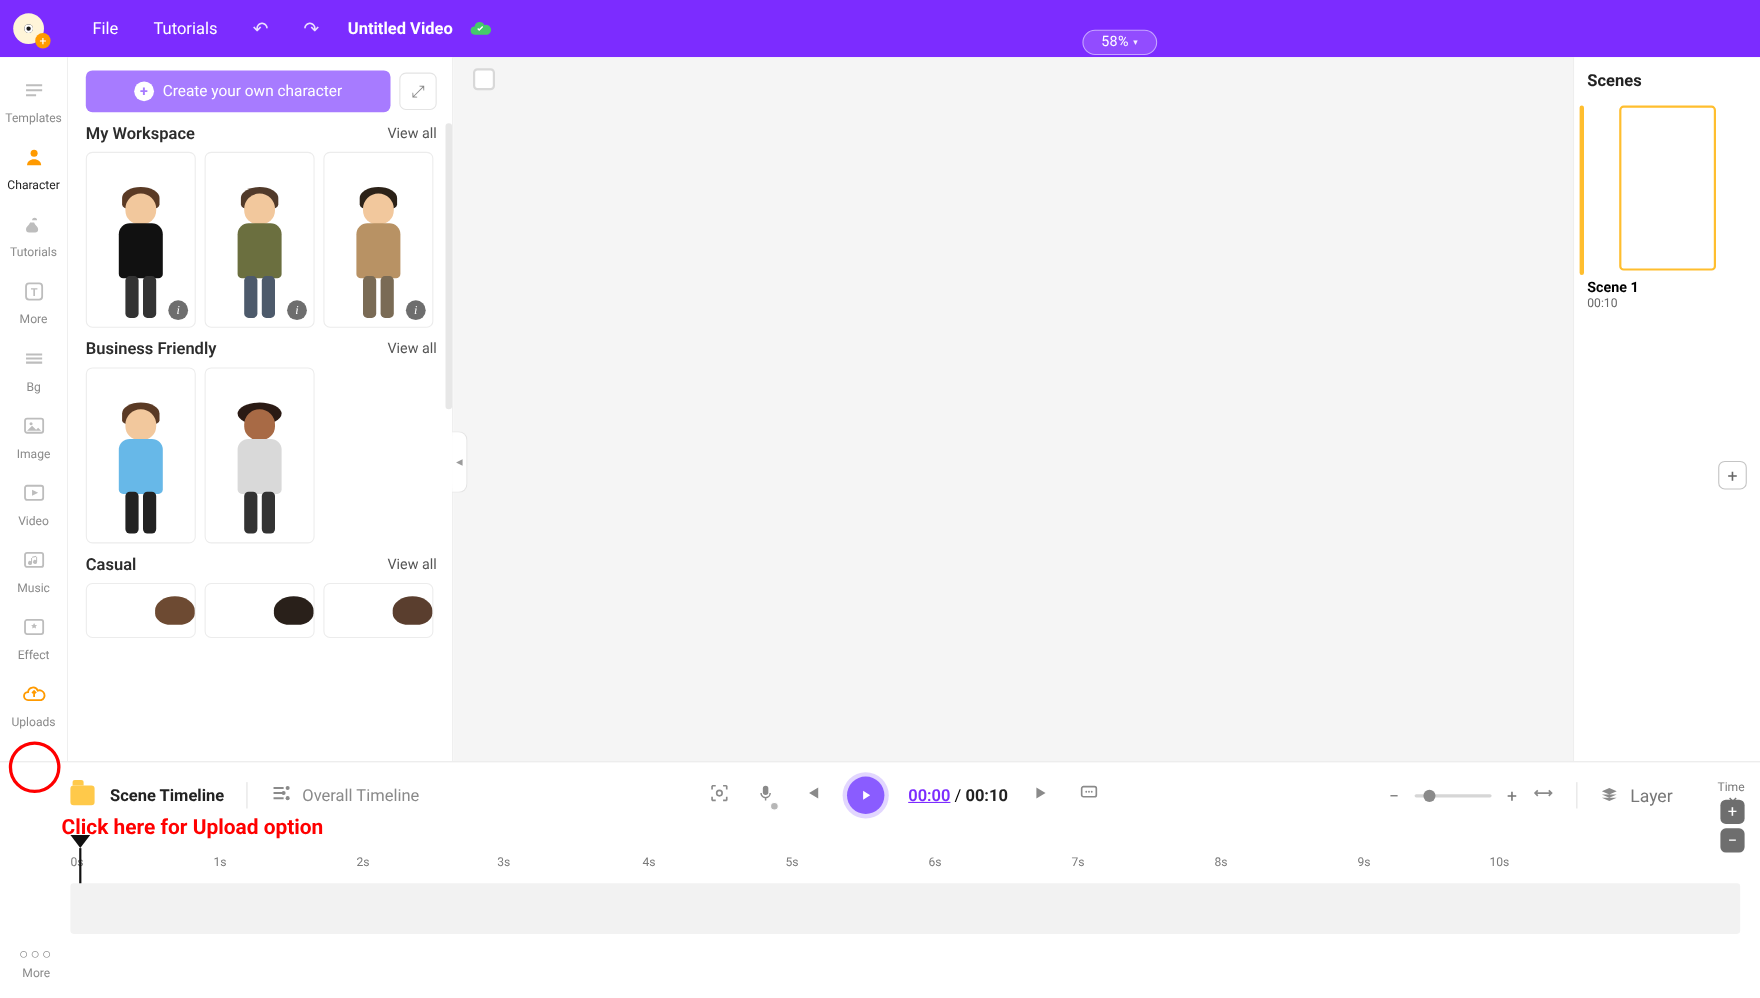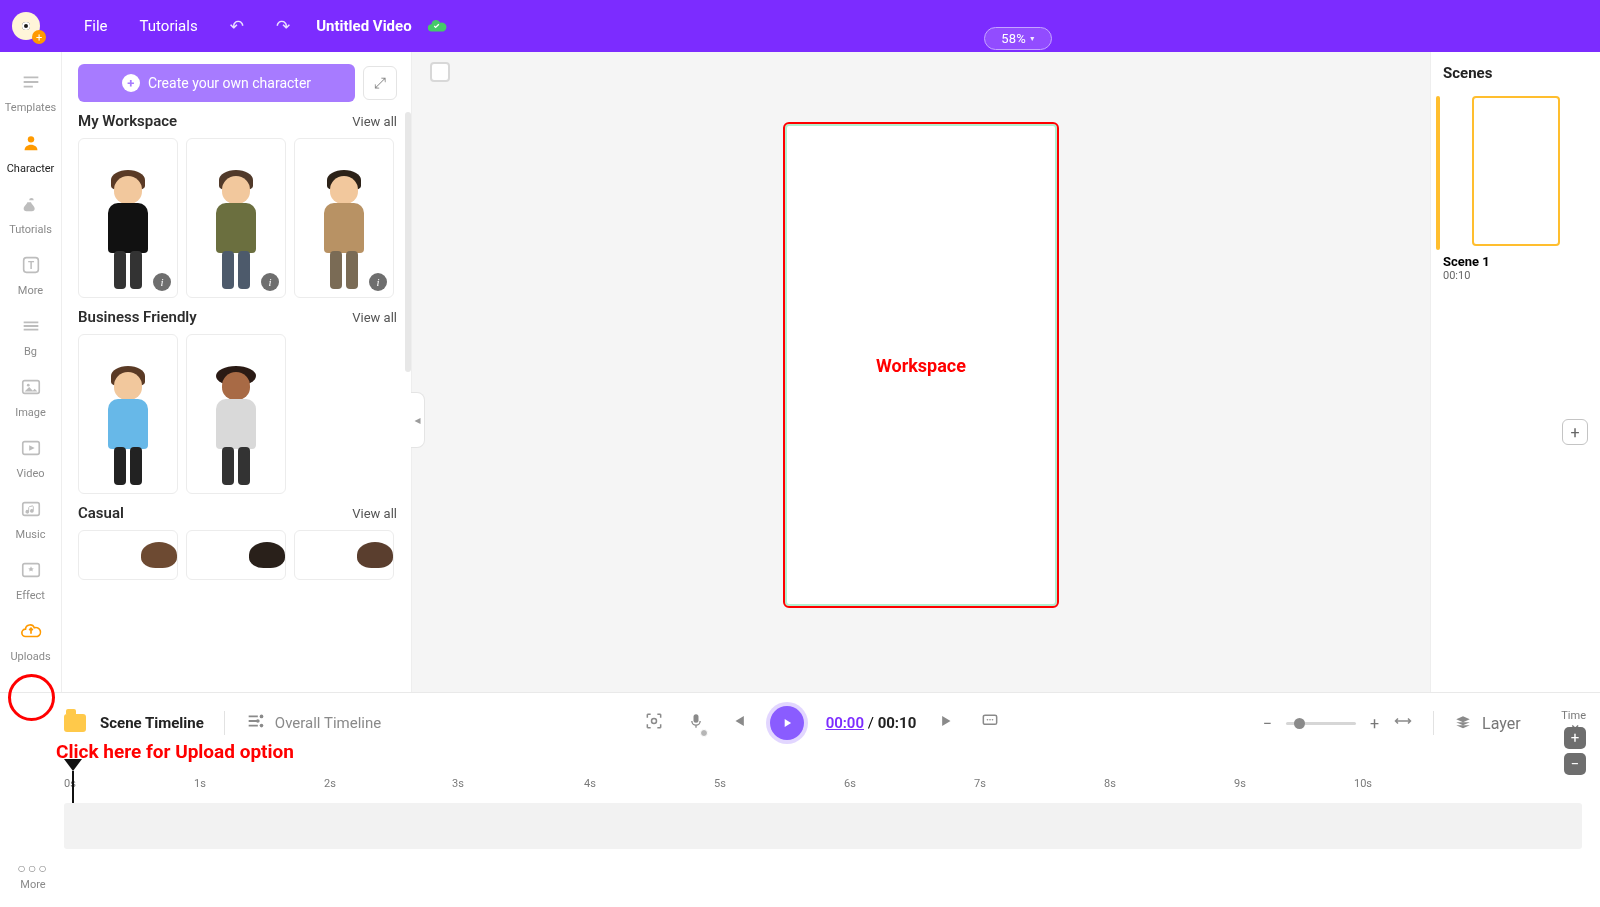--- a/index.html
+++ b/index.html
@@ -296,23 +296,20 @@
         </div>
       <div class="char-card" style="height:50px;align-items:flex-start">
           <div class="hair" style="position:relative;background:#5a3e2e;width:36px;height:26px;border-radius:50% 50% 40% 40%;margin-top:8px"></div>
         </div>
     </div>
   </div>
 
   <div class="canvas-area">
     <div class="canvas-overlay-square"></div>
     <div class="collapse-tab">◂</div>
-    <div class="stage">
-      <span class="workspace-label">Workspace</span>
-    </div>
   </div>
 
   <div class="scenes-panel">
     <div class="scenes-title">Scenes</div>
     <div class="thumb-wrap">
       <div class="bar-left"></div>
       <div class="scene-thumb"></div>
     </div>
     <div class="scene-meta">
       <div class="scene-name">Scene 1</div>

